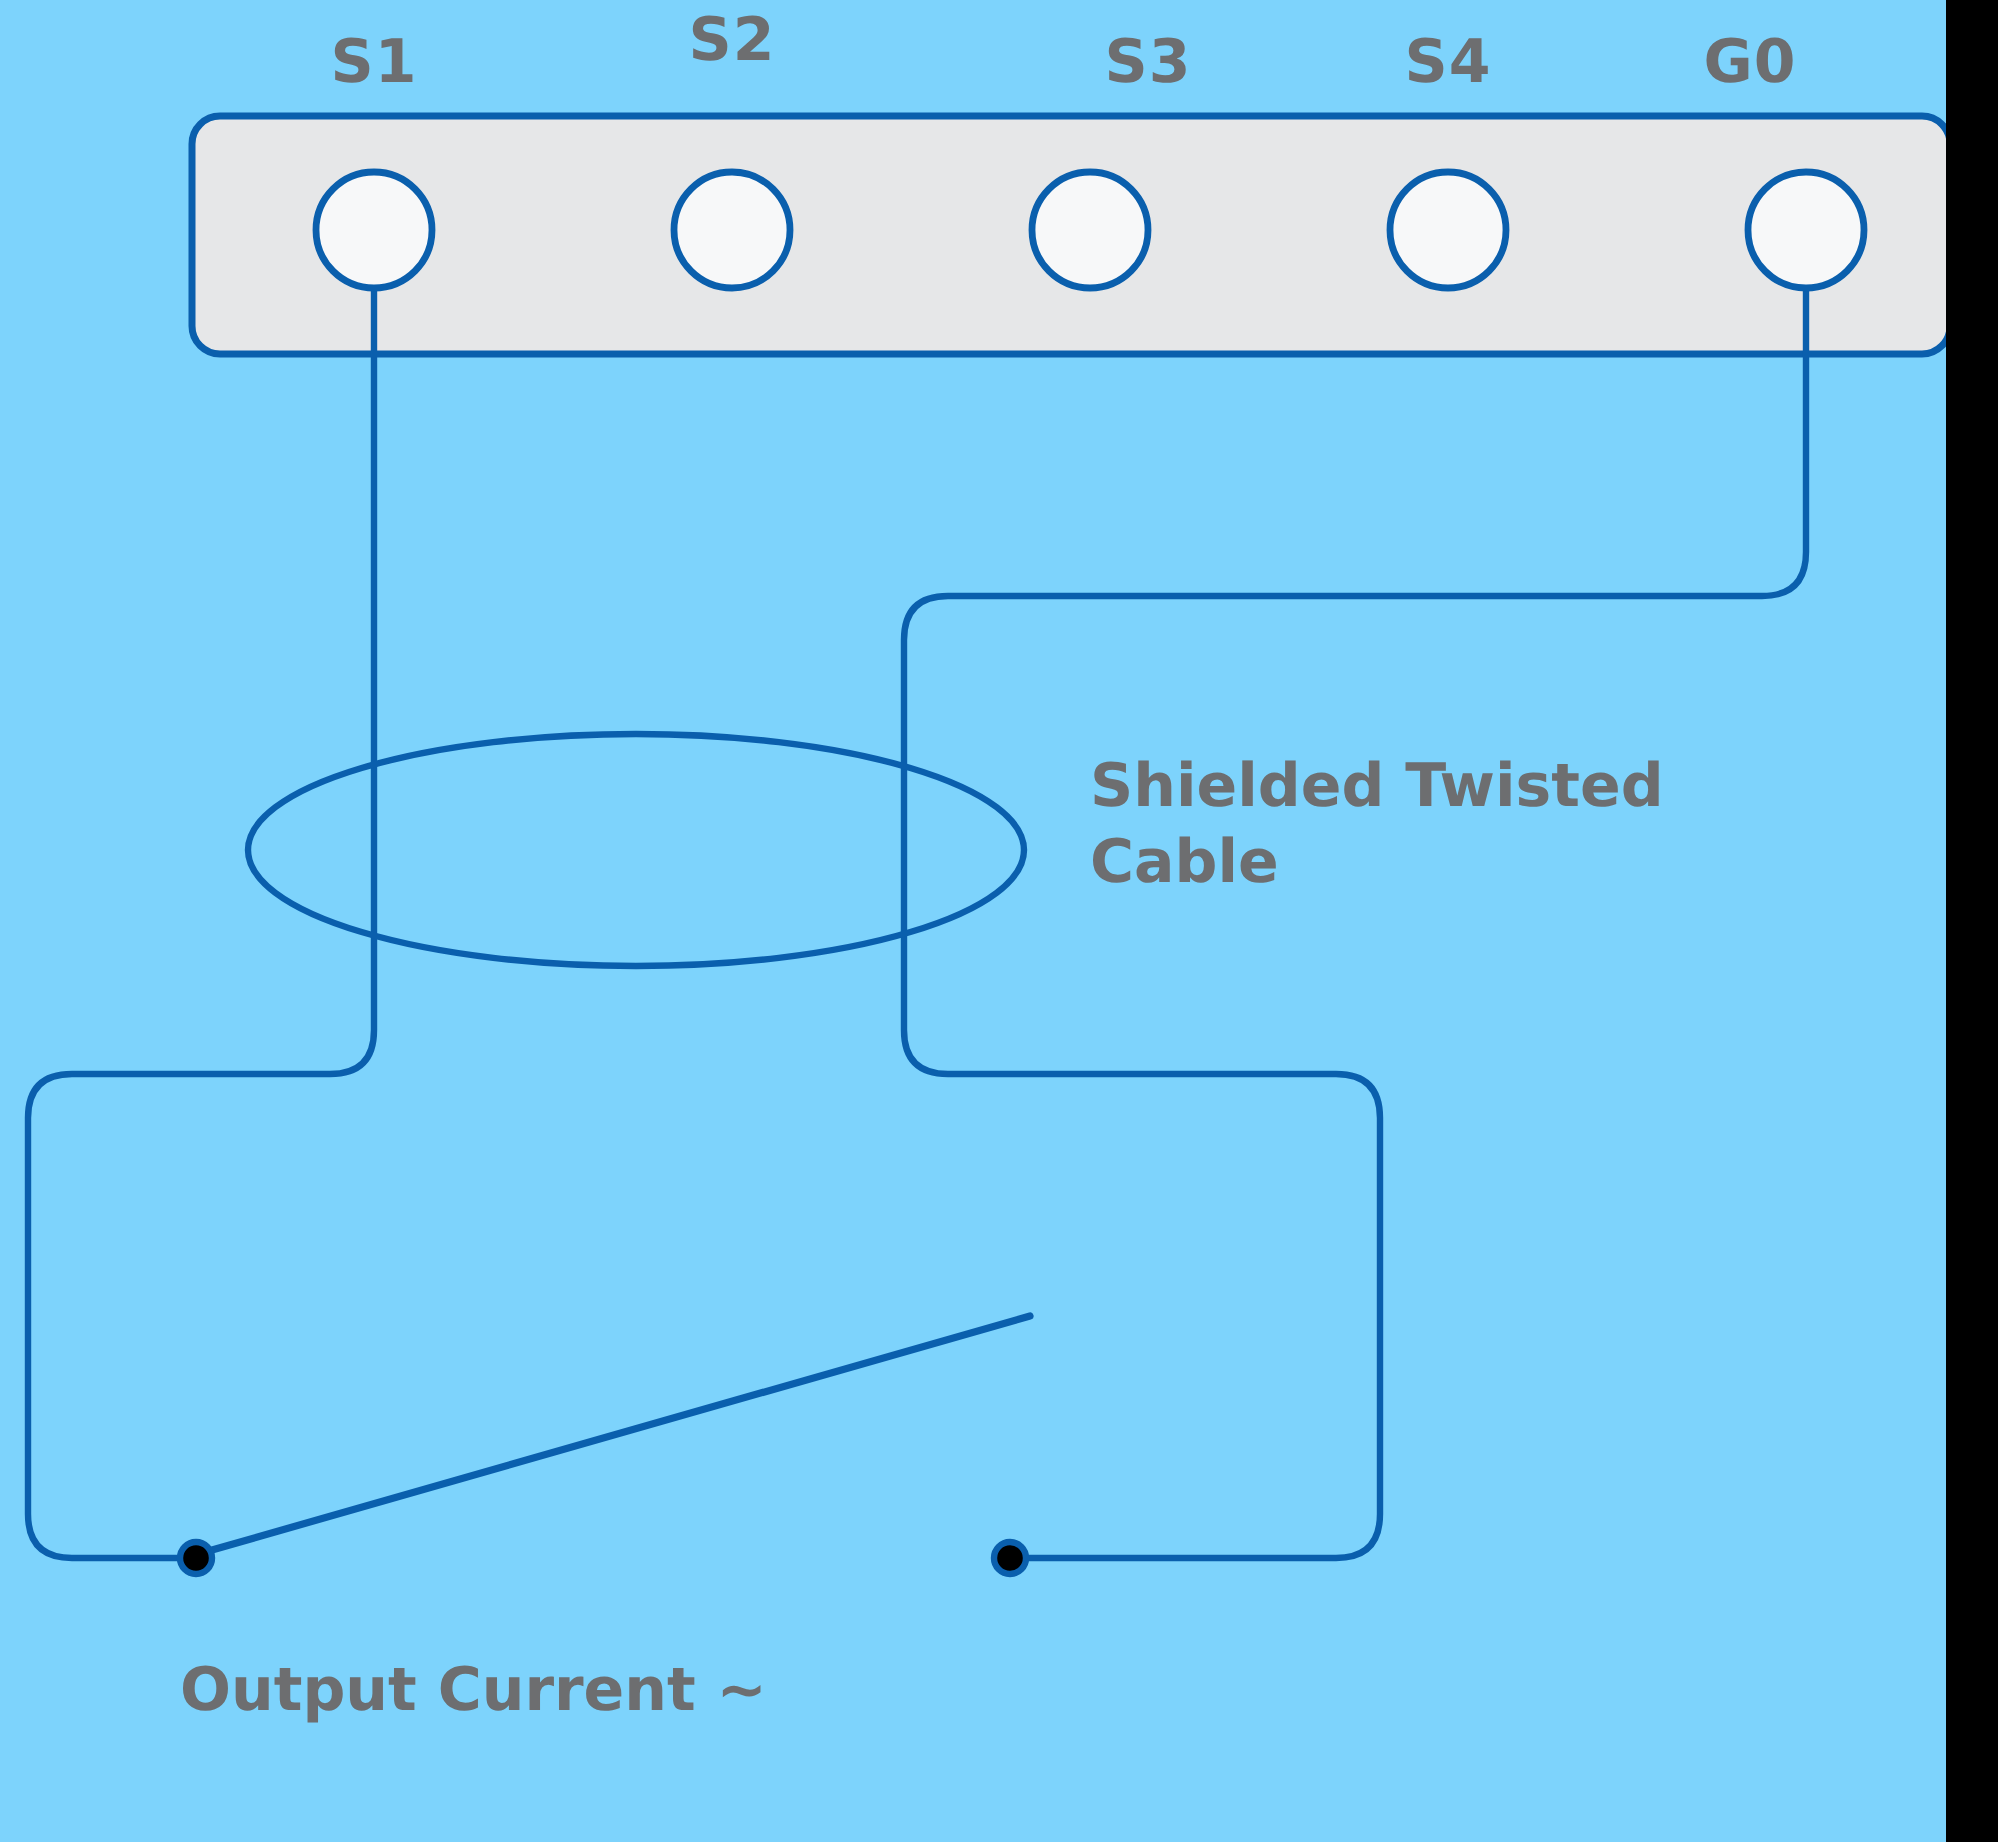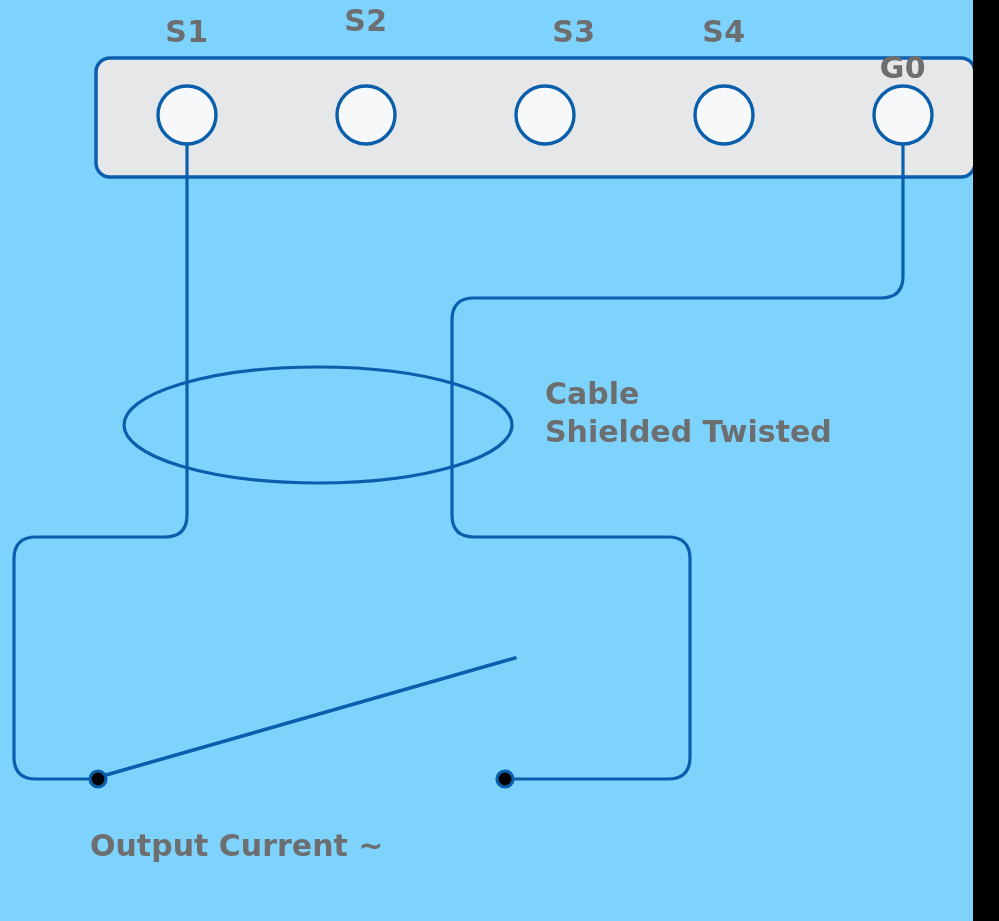--- a/index.html
+++ b/index.html
@@ -131,24 +131,24 @@
     <line x1="106" y1="775" x2="515" y2="658" stroke="#0a5fad" stroke-width="3.6" stroke-linecap="round"></line>
 
     <circle cx="98" cy="779" r="8" fill="#000000" stroke="#0a5fad" stroke-width="3.2"></circle>
     <circle cx="505" cy="779" r="8" fill="#000000" stroke="#0a5fad" stroke-width="3.2"></circle>
   </svg>
 
   <div class="term-label" style="left:142px; top:17px;">S1</div>
   <div class="term-label" style="left:321px; top:6px;">S2</div>
   <div class="term-label" style="left:529px; top:17px;">S3</div>
   <div class="term-label" style="left:679px; top:17px;">S4</div>
-  <div class="term-label" style="left:858px; top:17px;margin-top:36px;">G0</div>
+  <div class="term-label" style="left:830px; top:17px;">G0</div>
 
   <div class="annot" id="shield-label">
+    <div>Shielded Twisted</div>
     <div>Cable</div>
-    <div>Shielded Twisted</div>
   </div>
 
   <div class="annot" id="current-label">
     <div>Output Current ~</div>
   </div>
 
 </div>
 
 </body></html>

